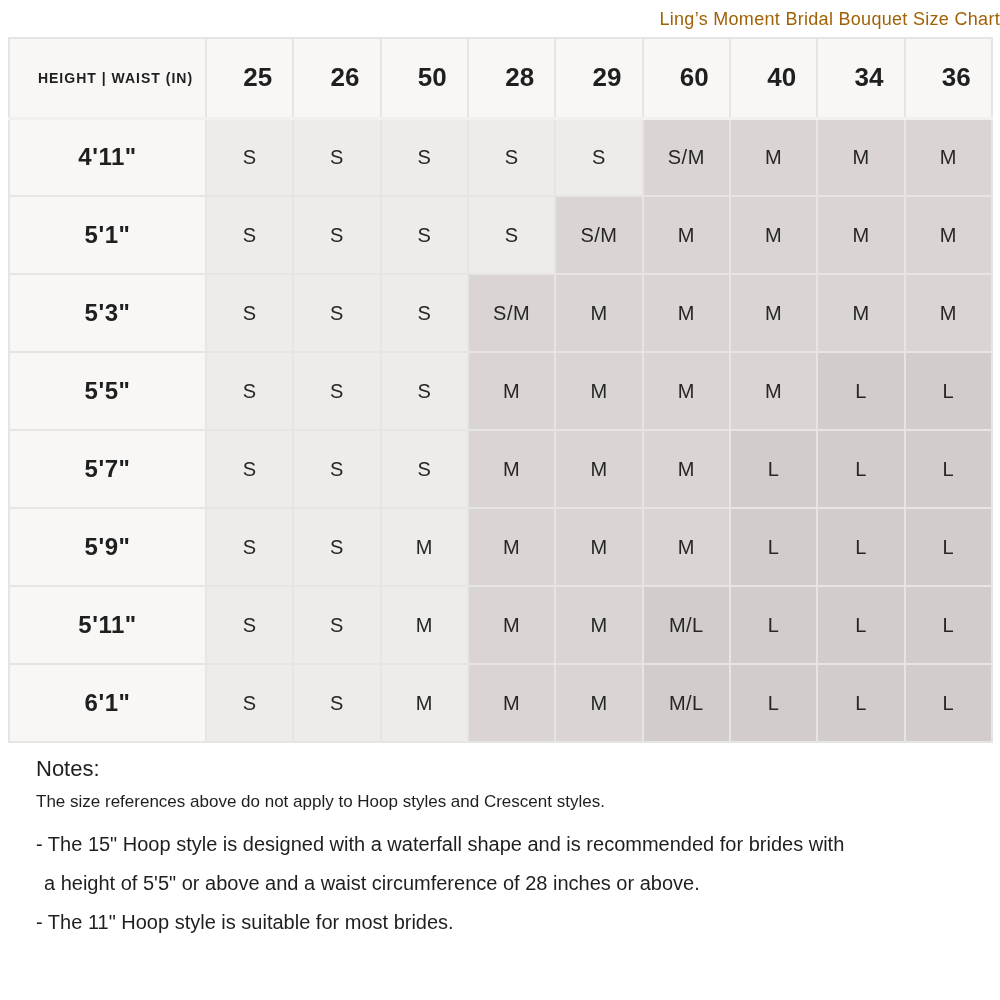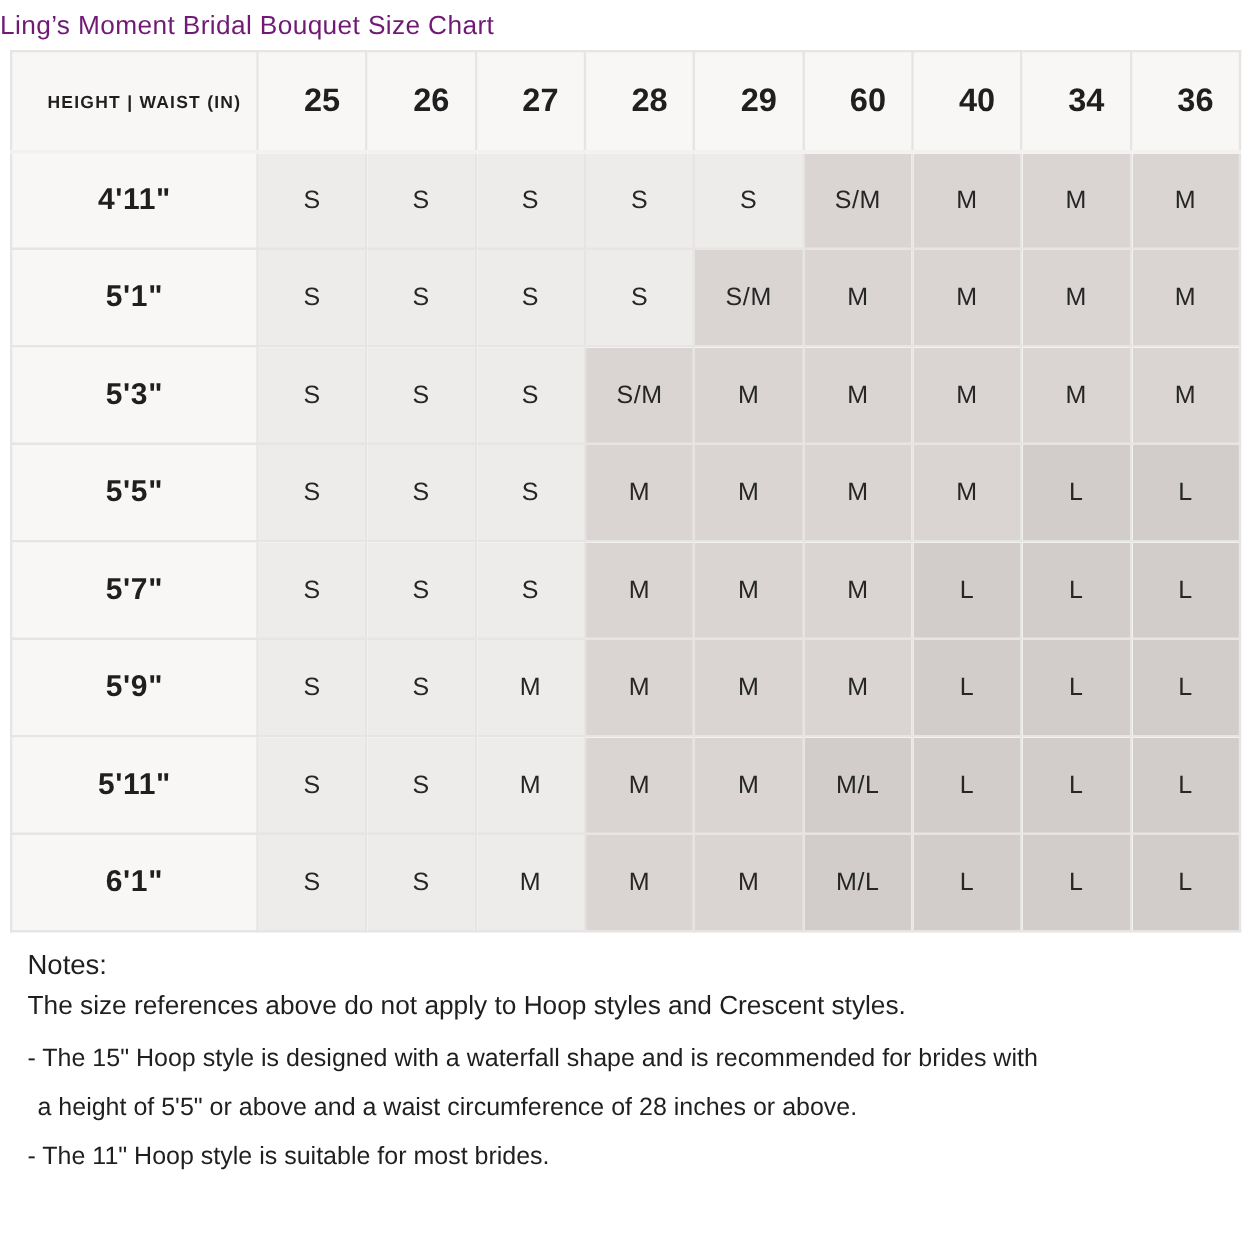--- a/index.html
+++ b/index.html
@@ -12,25 +12,25 @@
     --text:#1f1f1f;
   }
   *{box-sizing:border-box;}
   html,body{margin:0;padding:0;background:#ffffff;}
   body{
     width:1000px;height:1000px;overflow:hidden;
     font-family:"Liberation Sans","DejaVu Sans",sans-serif;
     color:var(--text);
   }
   .title{
-    text-align:left;
-    font-size:21px;
+    text-align:right;
+    font-size:18px;
     padding-top:9px;
     letter-spacing:0.3px;
-    color:#701a75;
+    color:#a16207;
   }
   table.size-chart{
     border-collapse:collapse;
     table-layout:fixed;
     width:985px;
     margin:7px 0 0 8px;
   }
   col.label-col{width:197px;}
   th,td{
     border:2px solid var(--grid);
@@ -63,28 +63,28 @@
   }
   td{
     font-size:20px;
     letter-spacing:0.5px;
     color:#262626;
   }
   td.size-s{background:var(--s-bg);}
   td.size-m{background:var(--m-bg);}
   td.size-l{background:var(--l-bg);}
   .notes{
-    margin:12px 0 0 22px;
+    margin:12px 0 0 36px;
   }
   .notes-heading{
     font-size:22px;
     line-height:28px;
   }
   .notes-intro{
-    font-size:21px;
+    font-size:17px;
     line-height:38px;
   }
   .note-line{
     font-size:20px;
     line-height:39px;
   }
   .note-line.first{margin-top:4px;}
   .note-line.cont{padding-left:8px;}
 </style>
 </head>
@@ -106,21 +106,21 @@
         <col>
         <col>
         <col>
     </colgroup>
     <thead>
       <tr>
         <th class="corner">HEIGHT | WAIST (IN)</th>
 
       <th class="waist">25</th>
           <th class="waist">26</th>
-          <th class="waist">27</th>
+          <th class="waist">50</th>
           <th class="waist">28</th>
           <th class="waist">29</th>
           <th class="waist">60</th>
           <th class="waist">40</th>
           <th class="waist">34</th>
           <th class="waist">36</th>
         </tr>
     </thead>
     <tbody>
 

